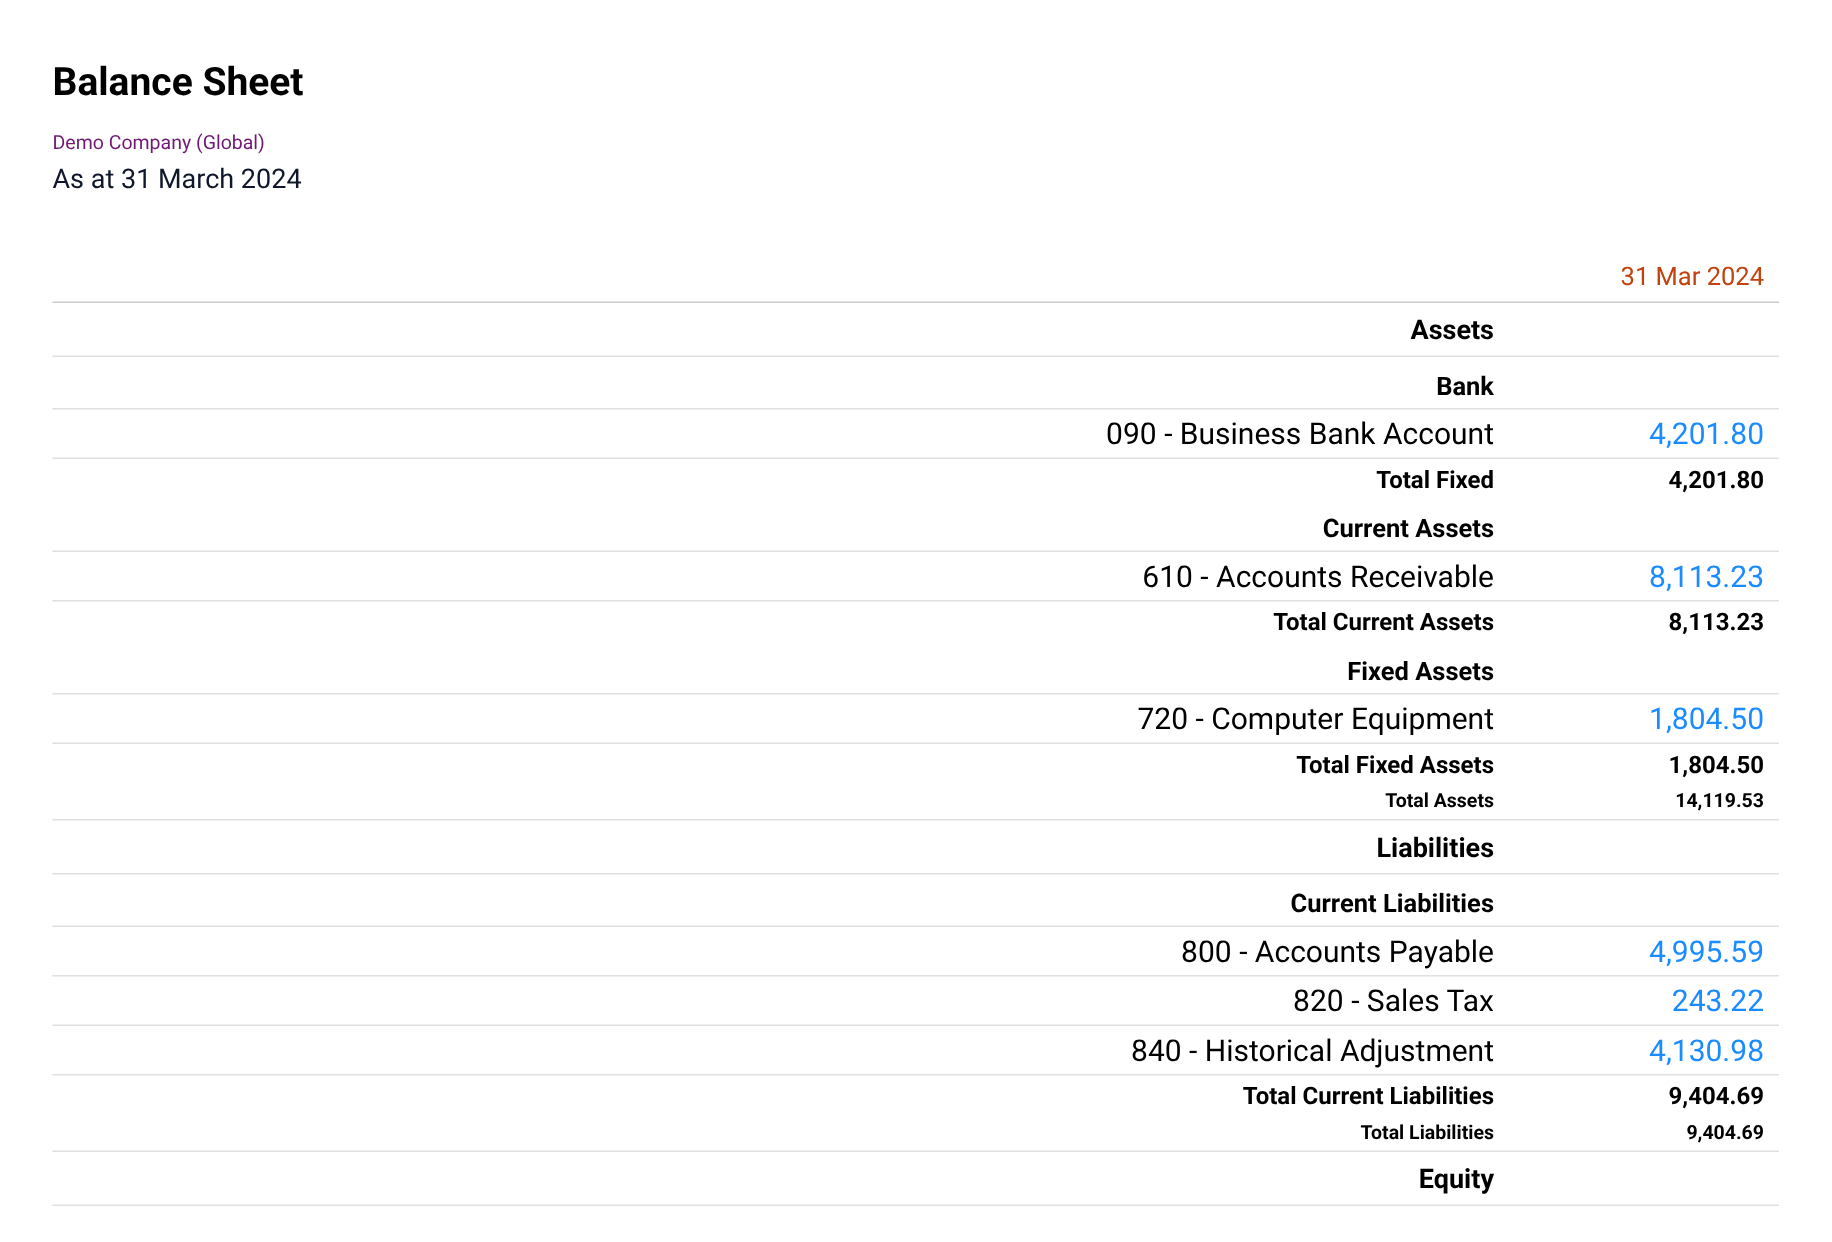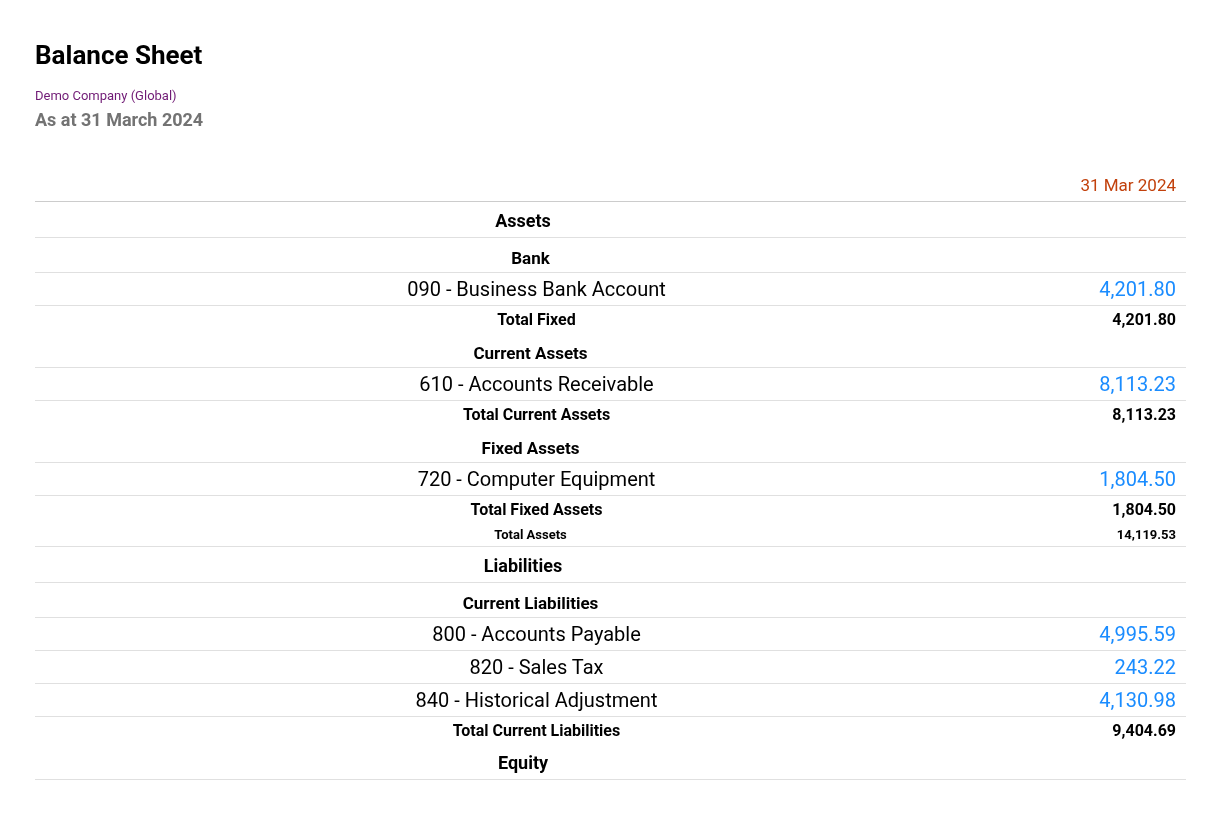--- a/index.html
+++ b/index.html
@@ -16,33 +16,33 @@
       margin-bottom: 18px;
     }
     .company-name {
       font-size: 13px;
       font-weight: 400;
       color: #701a75;
       margin-bottom: 6px;
     }
     .as-at-date {
       font-size: 18px;
-      font-weight: 700;
-      color: #737373;
+      font-weight: 400;
+      color: #0f172a;
       margin-bottom: 40px;
     }
     .report-table {
       width: 100%;
       border-collapse: collapse;
     }
     .report-table td {
       padding: 5px 10px 5px 0;
       vertical-align: middle;
     }
-    .col-label { text-align: center; }
+    .col-label { text-align: right; }
     .col-value { text-align: right; width: 180px; white-space: nowrap; }
 
     tr.date-header td {
       font-size: 17px;
       color: #c2410c;
       border-bottom: 1px solid #ccc;
       padding-bottom: 6px;
     }
     tr.section td {
       font-size: 18px;
@@ -181,20 +181,24 @@
     </tr>
     <tr class="line">
       <td class="col-label">840 - Historical Adjustment</td>
       <td class="col-value"><a href="#">4,130.98</a></td>
     </tr>
     <tr class="subtotal">
       <td class="col-label">Total Current Liabilities</td>
       <td class="col-value">9,404.69</td>
     </tr>
 
+    <tr class="section-total">
+      <td class="col-label">Total Liabilities</td>
+      <td class="col-value">9,404.69</td>
+    </tr>
 
 
     <tr class="section">
       <td class="col-label">Equity</td>
       <td class="col-value"></td>
     </tr>
   </tbody>
 </table>
 
 </body></html>

